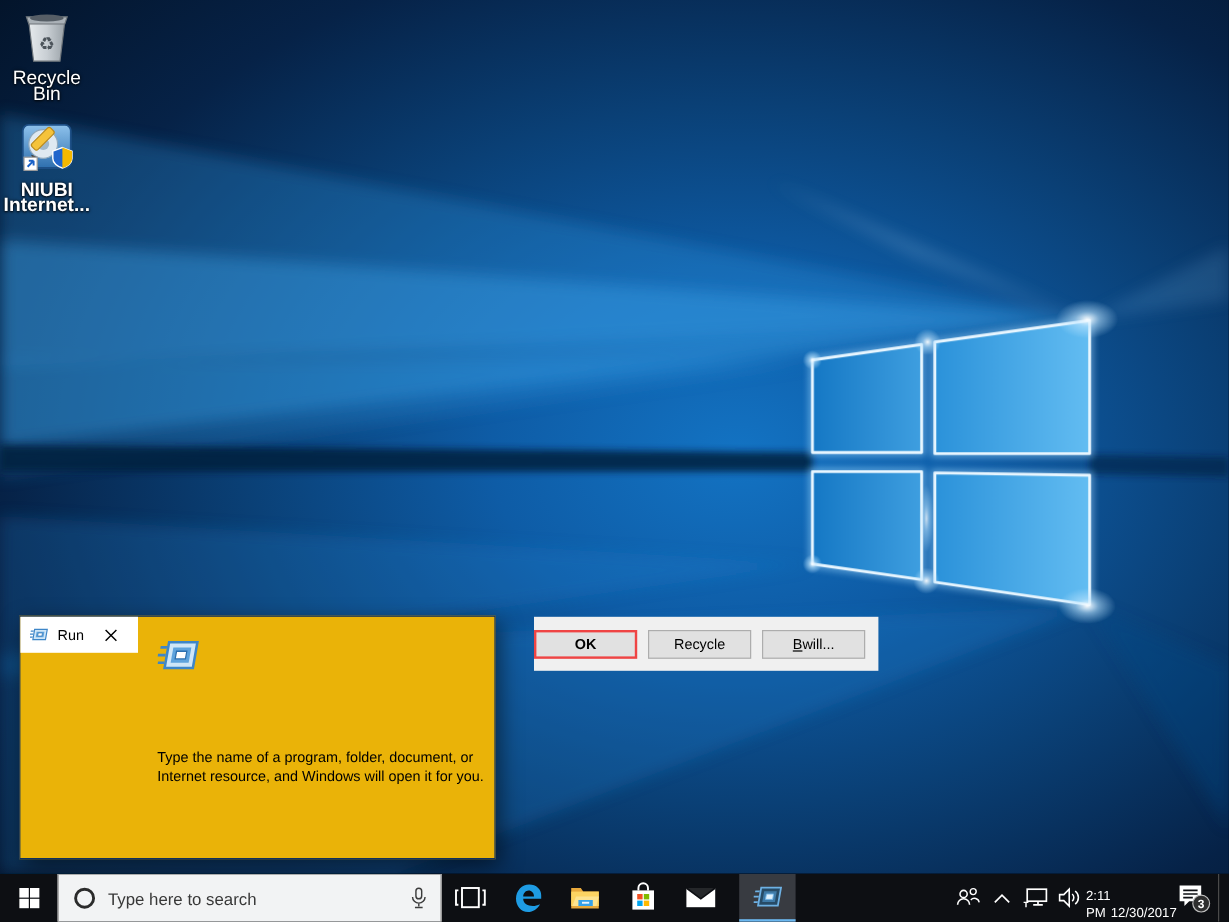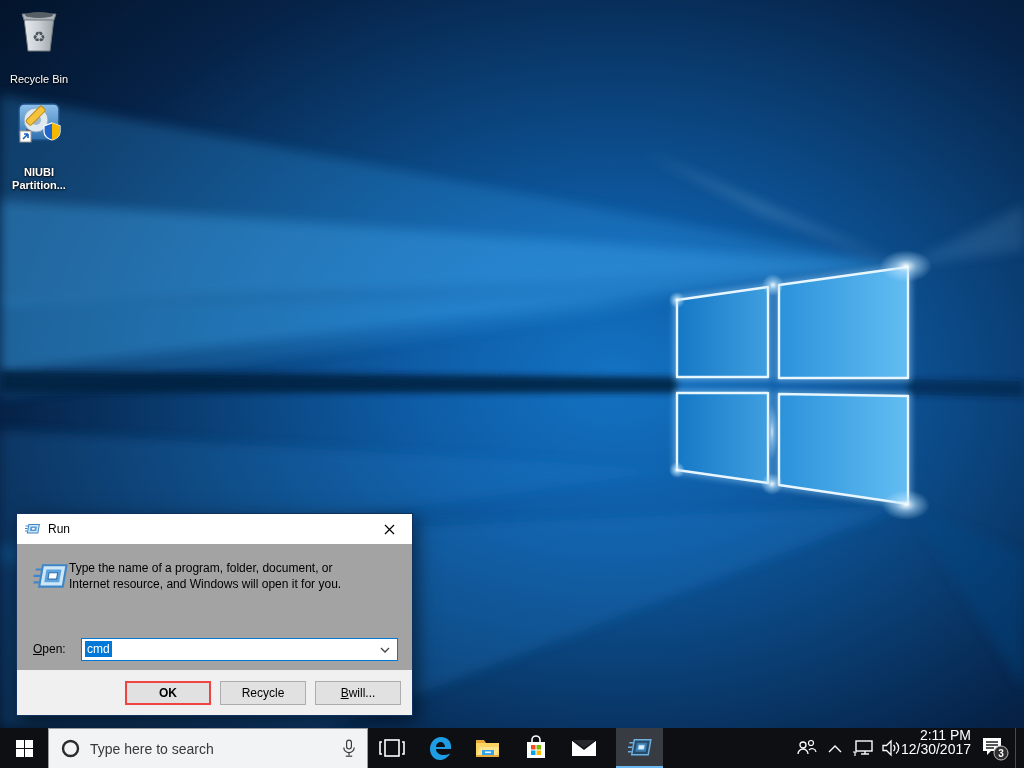--- a/index.html
+++ b/index.html
@@ -6,31 +6,31 @@
   html,body { width:1024px; height:768px; overflow:hidden; }
   body { font-family:"Liberation Sans", sans-serif; position:relative; background:#03142a; }
 
   
   .desktop { position:absolute; left:0; top:0; width:1024px; height:728px; }
   .wallpaper { position:absolute; left:0; top:0; }
 
   
   .desk-icon { position:absolute; width:72px; text-align:center; cursor:default; }
   .desk-icon .glyph { display:block; margin:0 auto; }
-  .desk-icon .lbl { margin-top:19px; font-size:11px; color:#fff;
+  .desk-icon .lbl { margin-top:5px; font-size:16px; color:#fff;
       text-shadow:0 1px 2px rgba(0,0,0,.9), 0 0 3px rgba(0,0,0,.8); line-height:13px; }
   #icon-recycle { left:3px; top:6px; }
   #icon-niubi { left:3px; top:97px;font-weight:bold; }
   .recycle-symbol { position:absolute; left:50%; top:22px; transform:translateX(-50%);
       font-family:"DejaVu Sans", sans-serif; font-size:15px; color:#4c545b; }
 
   
   .run-dialog { position:absolute; left:16px; top:513px; width:397px; height:203px;
-      background:#a3a3a3; border:1px solid #10305e; box-shadow:4px 6px 18px rgba(0,0,0,.55);
-      font-size:12px; color:#000; display:flex; flex-direction:column; }
+      background:#eab308; border:1px solid #10305e; box-shadow:4px 6px 18px rgba(0,0,0,.55);
+      font-size:12px; color:#000; display:flex; flex-direction:row; }
   .run-titlebar { height:30px; display:flex; align-items:center; padding-left:8px; background:#fff; }
   .run-title { margin-left:7px; font-size:12px; color:#000; flex:1; }
   .run-close { width:45px; height:30px; margin-left:auto; display:flex; align-items:center;
       justify-content:center; cursor:default; }
   .run-body { flex:1; padding:16px 14px 0 16px; display:flex; flex-wrap:wrap; }
   .run-bigicon { width:36px; margin-top:2px; }
   .run-desc { width:300px; line-height:16px; }
   .run-open-row { display:flex; align-items:center; width:100%; margin-top:17px; }
   .run-open-label { width:48px; }
   .mn { text-decoration:underline; }
@@ -53,22 +53,22 @@
   .searchbox { width:320px; background:#f2f3f4; border:1px solid #9b9b9b; border-bottom:none;
       display:flex; align-items:center; padding:0 10px 0 12px; }
   .searchbox .stext { flex:1; margin-left:10px; font-size:14px; color:#383838; }
   .task-icon { width:48px; }
   .tb-spacer { width:8px; }
   .active-task { width:47px; background:#383b41; position:relative; }
   .active-task::after { content:""; position:absolute; left:0; right:0; bottom:0; height:2px;
       background:#6cb8f0; }
   .tb-grow { flex:1; }
   .tray-btn { width:28px; }
-  .clock { width:70px; display:flex; flex-direction:column; align-items:flex-end;
-      justify-content:flex-start; font-size:14px; line-height:14px; padding-right:4px; }
+  .clock { width:70px; display:flex; flex-direction:row; align-items:flex-end;
+      justify-content:flex-start; font-size:11px; line-height:14px; padding-right:4px; }
   .action-center { width:40px; position:relative; }
   .show-desktop { width:9px; border-left:1px solid #4a4a4a; }
 </style>
 </head>
 <body>
 
 <div class="desktop">
   <svg class="wallpaper" width="1024" height="728" viewBox="0 0 1024 728">
     <defs>
       <radialGradient id="bg" cx="60%" cy="52%" r="80%">
@@ -172,21 +172,21 @@
       <circle cx="22" cy="23" r="5" fill="#9fb7c9"></circle>
       <rect x="18" y="8" width="7" height="22" rx="2" transform="rotate(45 22 19)" fill="#f5c33b" stroke="#b98a1e"></rect>
       <polygon points="12,32 17,34 14,37" fill="#3b2f20"></polygon>
       <path d="M38,26 l8,3 v6 c0,4 -4,7 -8,8 c-4,-1 -8,-4 -8,-8 v-6 Z" fill="#2266cc" stroke="#fff" stroke-width="1.2"></path>
       <path d="M38,26 l8,3 v6 c0,4 -4,7 -8,8 Z" fill="#f5b800"></path>
       <rect x="6" y="34" width="11" height="11" fill="#fff" stroke="#9a9a9a"></rect>
       <path d="M9,42 L14,37 M14,37 h-4 M14,37 v4" stroke="#1b62c8" stroke-width="1.6" fill="none"></path>
     </svg>
     <div class="lbl">
       <div>NIUBI</div>
-      <div>Partition...</div>
+      <div>Internet...</div>
     </div>
   </div>
 </div>
 
 <div class="run-dialog">
   <div class="run-titlebar">
     <svg width="16" height="16" viewBox="0 0 32 32">
       <g transform="skewX(-10)">
         <rect x="9" y="7" width="21" height="17" fill="#cfe6f7" stroke="#3e86c8" stroke-width="2"></rect>
         <rect x="13" y="11" width="13" height="9" fill="#5ea3dd"></rect>
@@ -210,29 +210,20 @@
         <rect x="9" y="3" width="22" height="20" fill="#cfe6f7" stroke="#3e86c8" stroke-width="2"></rect>
         <rect x="13" y="7" width="14" height="12" fill="#5ea3dd"></rect>
         <rect x="16" y="10" width="8" height="6" fill="#fff" stroke="#2d6fae"></rect>
         <rect x="3" y="6" width="5" height="2" fill="#3e86c8"></rect>
         <rect x="2" y="12" width="6" height="2" fill="#3e86c8"></rect>
         <rect x="3" y="18" width="5" height="2" fill="#3e86c8"></rect>
       </g>
     </svg>
     <div class="run-desc">Type the name of a program, folder, document, or Internet resource, and Windows will open it for you.</div>
 
-    <div class="run-open-row">
-      <span class="run-open-label"><span class="mn">O</span><span>pen:</span></span>
-      <div class="run-combo">
-        <span class="val">cmd</span>
-        <svg class="combo-arrow" width="12" height="12" viewBox="0 0 12 12">
-          <path d="M2,4 L6,8 L10,4" fill="none" stroke="#454545" stroke-width="1.3"></path>
-        </svg>
-      </div>
-    </div>
   </div>
 
   <div class="run-footer">
     <button class="btn default">OK</button>
     <button class="btn">Recycle</button>
     <button class="btn">
         <span class="mn">B</span>
         <span>will...</span>
       </button>
   </div>

